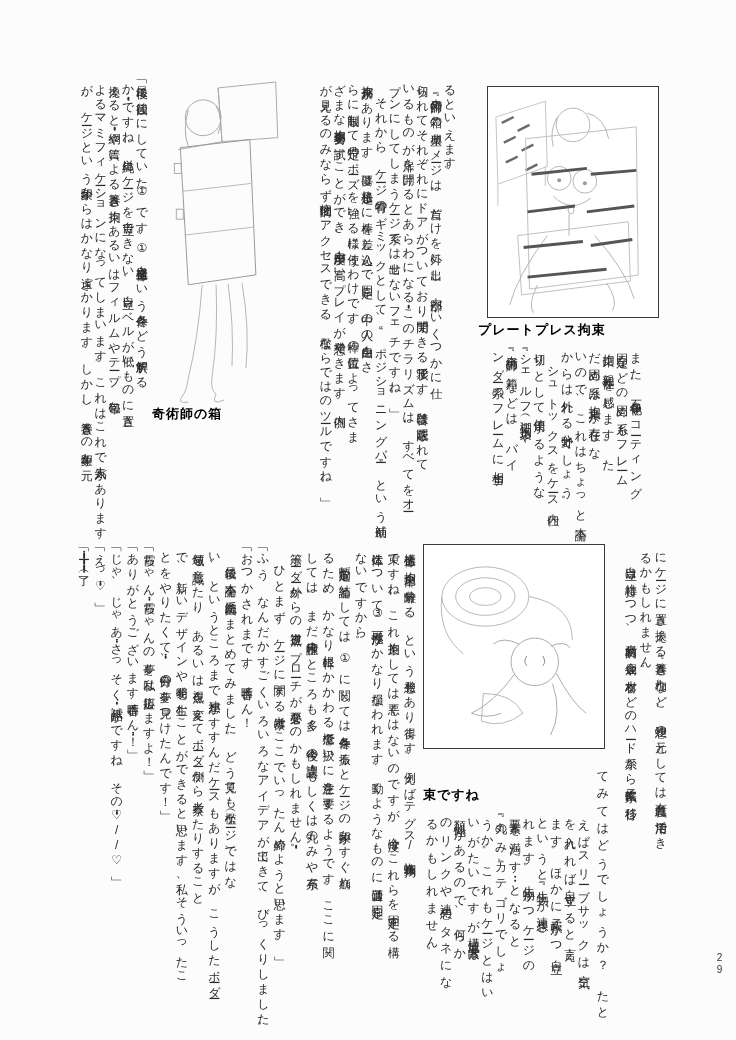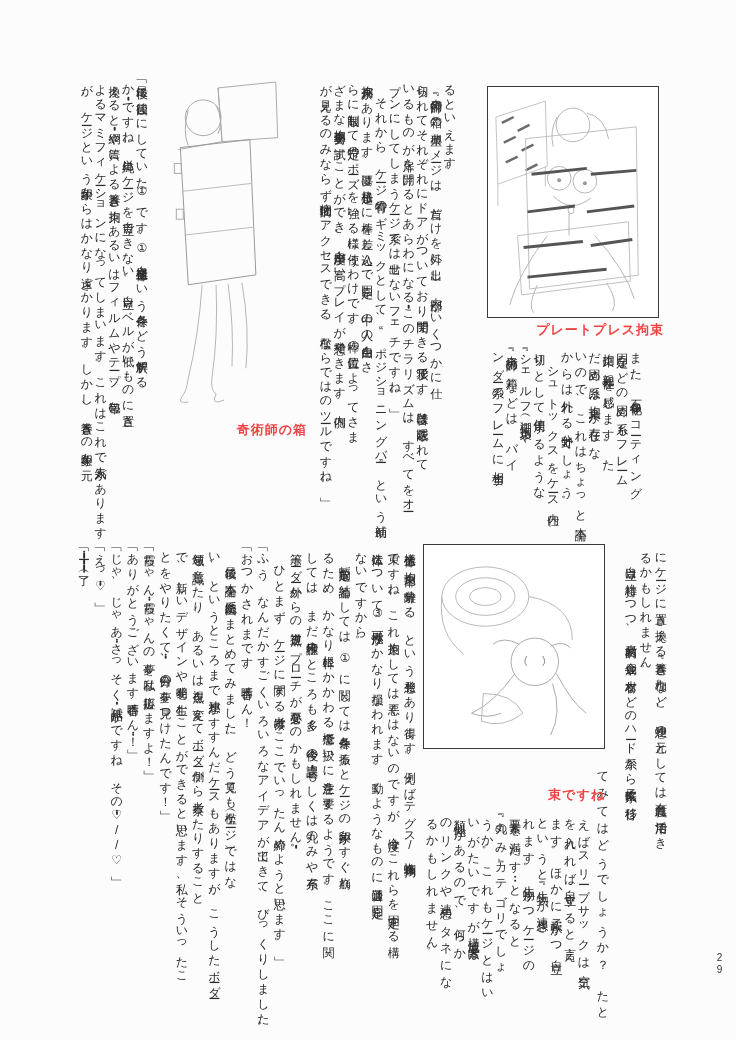--- a/index.html
+++ b/index.html
@@ -12,35 +12,35 @@
   
   .vblock{
     writing-mode:vertical-rl;
     text-orientation:upright;
     overflow:visible;
   }
   .vblock p{
     margin:0;padding:0;white-space:nowrap;
   }
   .caption{
-    text-align:right;font-weight:700;font-size:13px;color:#ef4444;
+    text-align:left;font-weight:700;font-size:13px;color:#000000;
     letter-spacing:1px;
   }
   .frame{border:1.5px solid #3a3a3a;background:#ffffff;box-sizing:border-box;}
 
   
   .illus-press{left:487px;top:86px;width:172px;height:232px;}
   .cap-press{left:478px;top:321px;width:186px;}
   .blk-top-right{left:490px;top:344px;width:152px;height:192px;
     font-size:12px;line-height:13.8px;letter-spacing:2.2px;}
 
   .blk-top-left-a{left:318px;top:76px;width:138px;height:462px;
     font-size:12px;line-height:13.8px;letter-spacing:1px;}
   .illus-box{left:158px;top:80px;width:145px;height:333px;}
-  .cap-box{left:152px;top:421px;width:155px;}
+  .cap-box{left:152px;top:405px;width:155px;}
   .blk-top-left-b{left:78px;top:76px;width:70px;height:462px;
     font-size:12px;line-height:13.8px;letter-spacing:1px;}
 
   
   .blk-bot-right-a{left:618px;top:544px;width:50px;height:466px;
     font-size:12px;line-height:15px;letter-spacing:1.2px;}
   .blk-bot-right-cont{left:592px;top:763px;width:18px;height:248px;
     font-size:12px;line-height:15px;letter-spacing:3.4px;}
   .illus-sumaki{left:423px;top:544px;width:182px;height:205px;}
   .cap-sumaki{left:423px;top:786px;width:182px;}

